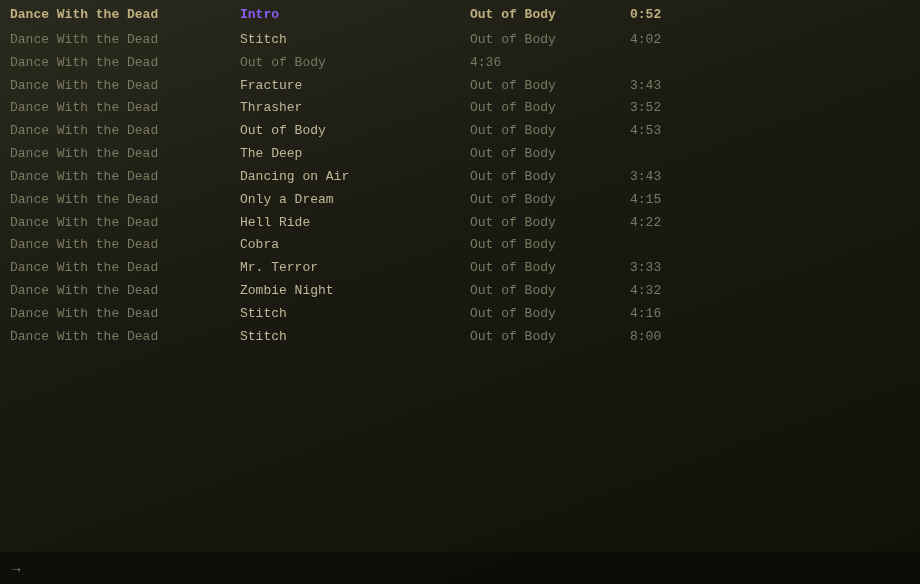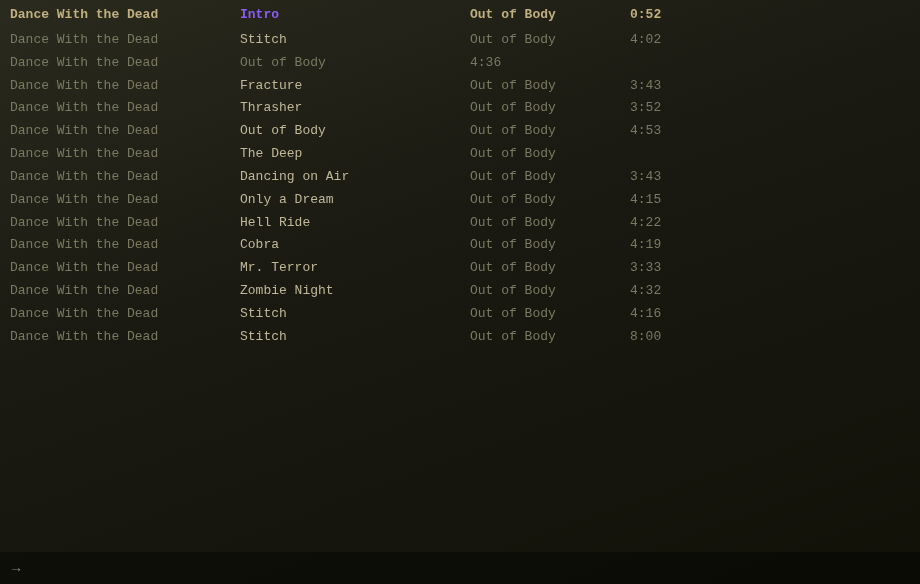--- a/index.html
+++ b/index.html
@@ -146,21 +146,20 @@
     <div class="track-row">
       <span class="col-artist">Dance With the Dead</span>
       <span class="col-title">Hell Ride</span>
       <span class="col-album">Out of Body</span>
       <span class="col-duration">4:22</span>
     </div>
     <div class="track-row">
       <span class="col-artist">Dance With the Dead</span>
       <span class="col-title">Cobra</span>
       <span class="col-album">Out of Body</span>
-      <span class="col-duration">4:19</span>
     </div>
     <div class="track-row">
       <span class="col-artist">Dance With the Dead</span>
       <span class="col-title">Mr. Terror</span>
       <span class="col-album">Out of Body</span>
       <span class="col-duration">3:33</span>
     </div>
     <div class="track-row">
       <span class="col-artist">Dance With the Dead</span>
       <span class="col-title">Zombie Night</span>

